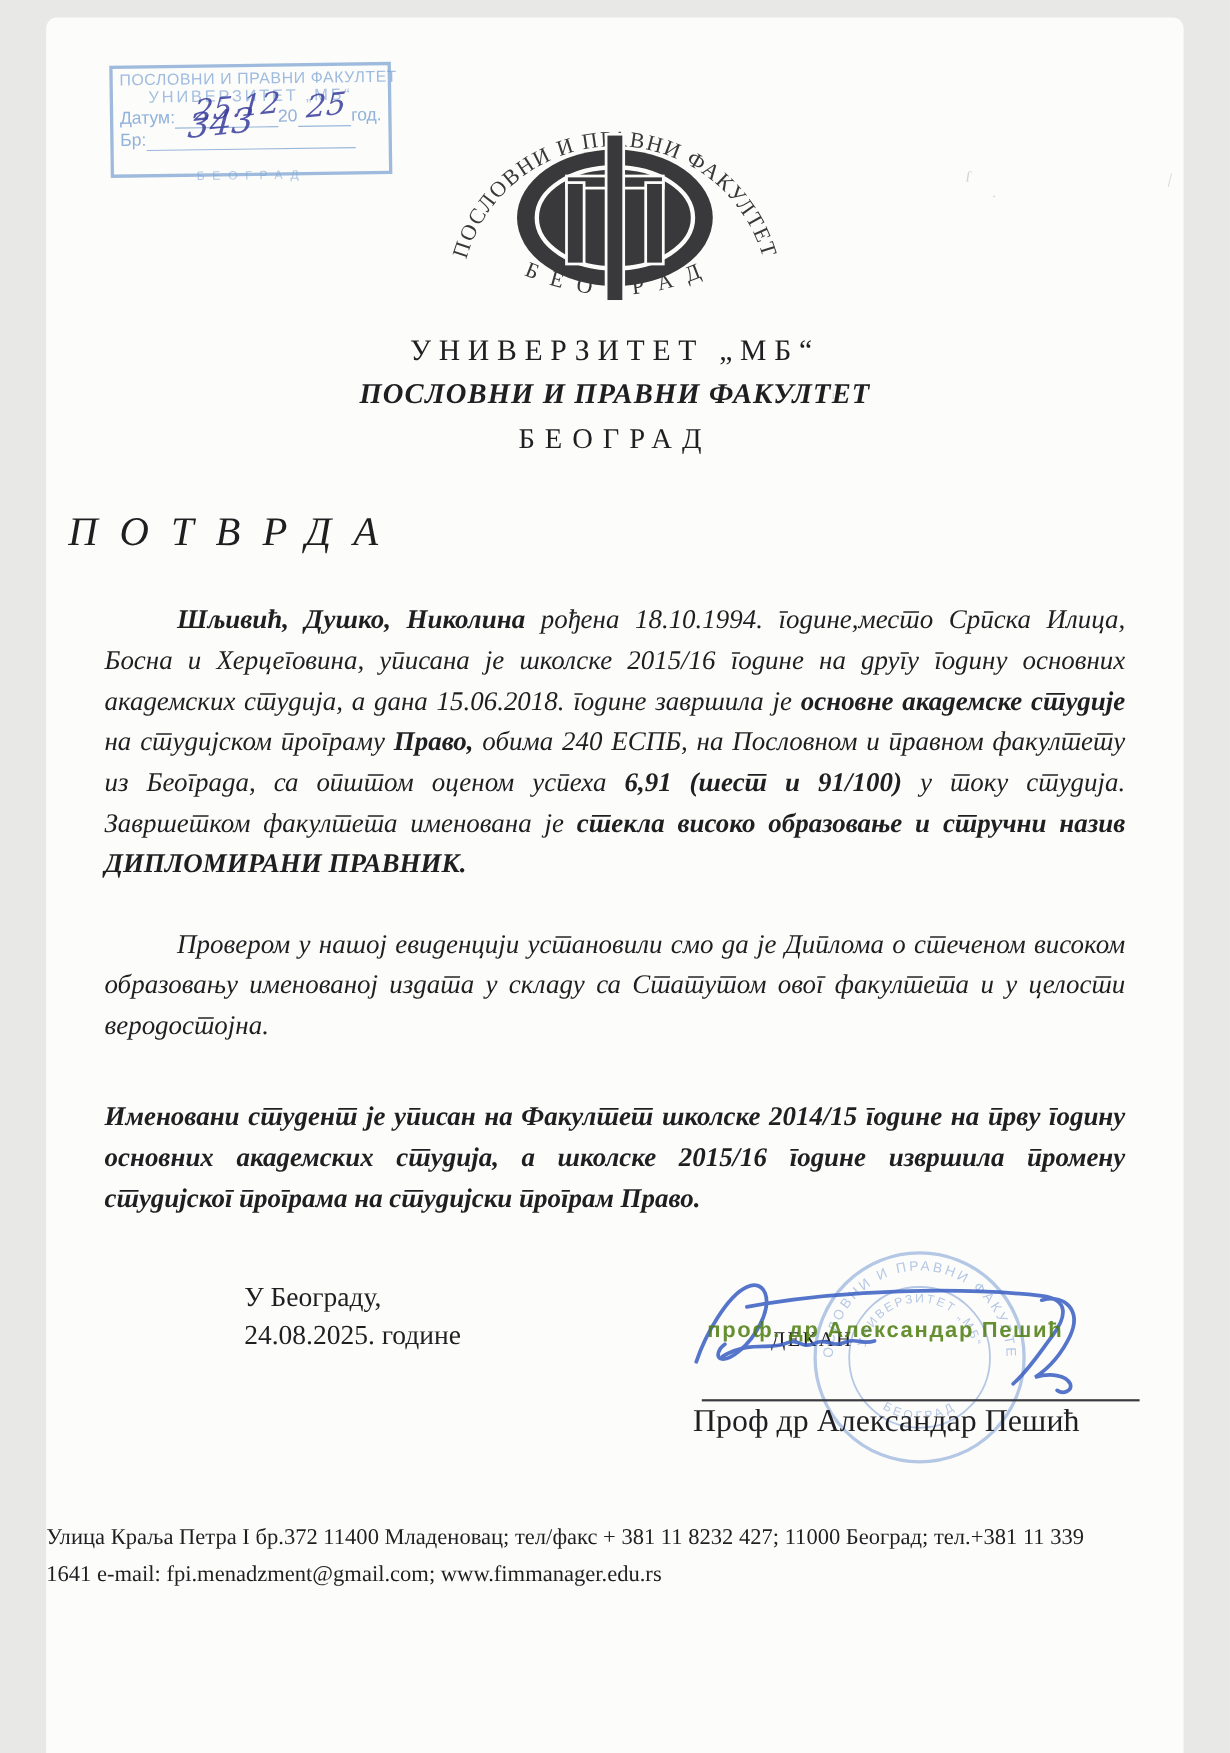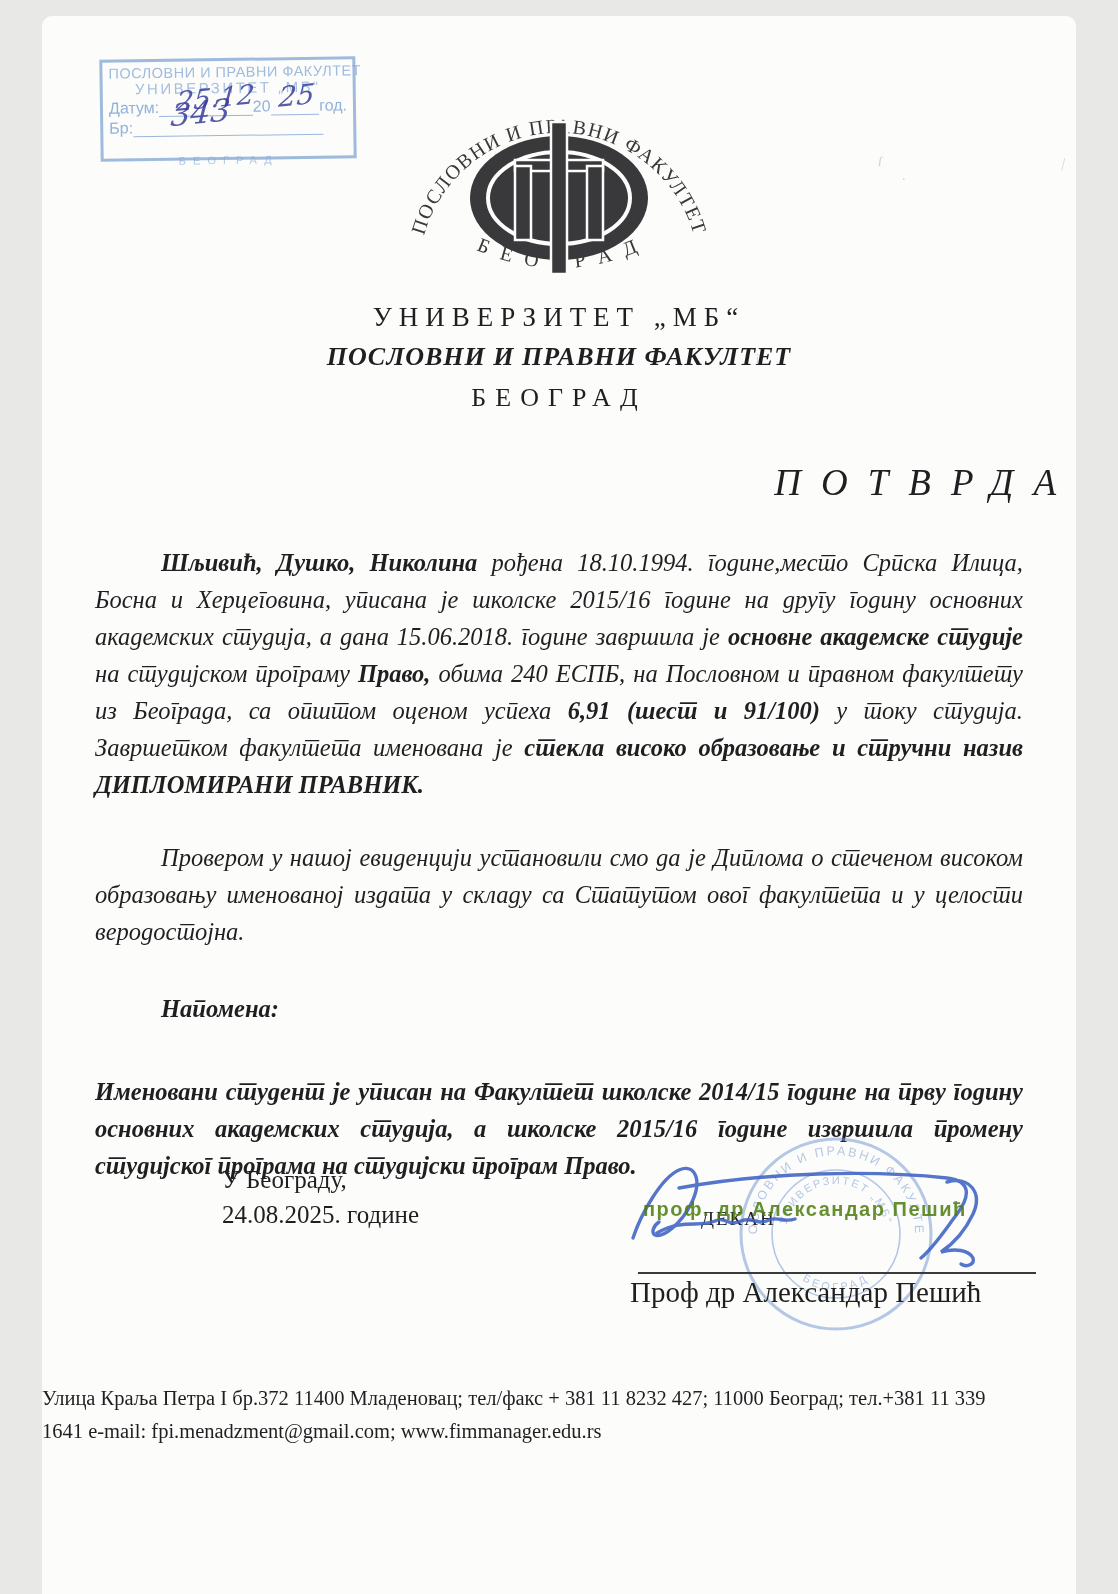--- a/index.html
+++ b/index.html
@@ -34,21 +34,21 @@
   
   .logo-wrap { padding-top:70px; text-align:center; }
   .logo-wrap svg { display:inline-block; }
 
   
   .hdr-univ { text-align:center; font-size:27px; letter-spacing:7px; margin-top:12px; }
   .hdr-fac  { text-align:center; font-size:26px; font-weight:bold; font-style:italic; letter-spacing:1px; margin-top:9px; }
   .hdr-city { text-align:center; font-size:26px; letter-spacing:9px; margin-top:11px; }
 
   
-  .doc-title { text-align:right; font-size:37px; font-style:italic; letter-spacing:20px;
+  .doc-title { text-align:left; font-size:37px; font-style:italic; letter-spacing:20px;
     margin-top:48px; text-indent:20px; }
 
   
   .doc-body { padding:0 53px; }
   .para { font-size:24.5px; line-height:37px; font-style:italic; text-align:justify; }
   .para .b { font-weight:bold; }
   .p1 { margin-top:40px; text-indent:66px; }
   .p2 { margin-top:36px; text-indent:66px; }
   .note-label { margin-top:40px; text-indent:66px; font-weight:bold; font-style:italic;
     font-size:24.5px; line-height:37px; }
@@ -128,21 +128,20 @@
 
   <div class="hdr-univ">УНИВЕРЗИТЕТ „МБ“</div>
   <div class="hdr-fac">ПОСЛОВНИ И ПРАВНИ ФАКУЛТЕТ</div>
   <div class="hdr-city">БЕОГРАД</div>
 
   <div class="doc-title">ПОТВРДА</div>
 
   <div class="doc-body">
     <p class="para p1"><span class="b">Шљивић, Душко, Николина </span><span>рођена 18.10.1994. године,место Српска Илица, Босна и Херцеговина, уписана је школске 2015/16 године на другу годину основних академских студија, а дана 15.06.2018. године завршила је </span><span class="b">основне академске студије </span><span>на студијском програму </span><span class="b">Право, </span><span>обима 240 ЕСПБ, на Пословном и правном факултету из Београда, са општом оценом успеха </span><span class="b">6,91 (шест и 91/100) </span><span>у току студија. Завршетком факултета именована је </span><span class="b">стекла високо образовање и стручни назив ДИПЛОМИРАНИ ПРАВНИК.</span></p>
     <p class="para p2">Провером у нашој евиденцији установили смо да је Диплома о стеченом високом образовању именованој издата у складу са Статутом овог факултета и у целости веродостојна.</p>
-    <p class="note-label">Напомена:</p>
     <p class="para note">Именовани студент је уписан на Факултет школске 2014/15 године на прву годину основних академских студија, а школске 2015/16 године извршила промену студијског програма на студијски програм Право.</p>
   </div>
 
   <div class="place-date">
     <div>У Београду,</div>
     <div>24.08.2025. године</div>
   </div>
 
   <svg class="seal" width="212" height="212" viewBox="0 0 212 212">
     <defs>

